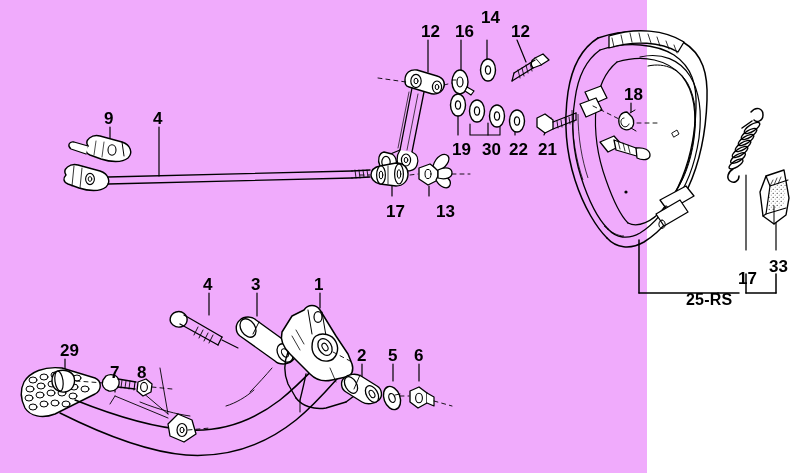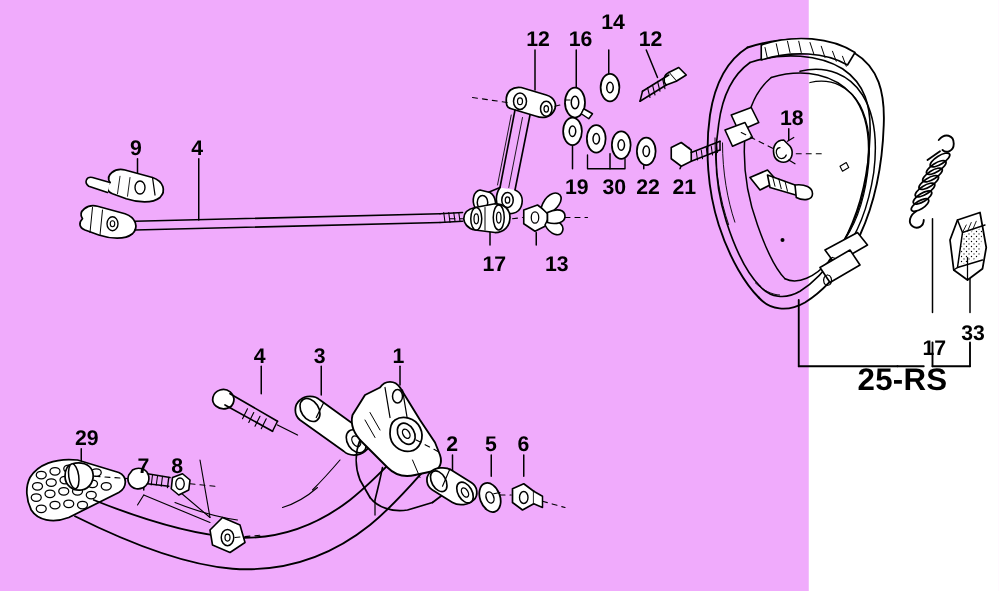--- a/index.html
+++ b/index.html
@@ -4,21 +4,21 @@
 <title>Parts Diagram</title>
 <style>
   html,body{margin:0;padding:0;background:#ffffff;}
   body{width:799px;height:473px;overflow:hidden;
        font-family:"Liberation Sans", sans-serif;}
   #stage{position:relative;width:647px;height:473px;background:#f0abfc;}
   #art{position:absolute;left:0;top:0;width:799px;height:473px;}
   .callout{position:absolute;font-family:"Liberation Sans", sans-serif;
            font-weight:bold;color:#000;line-height:1;white-space:nowrap;}
   .c-num{font-size:17px;}
-  .c-big{font-size:25px;letter-spacing:0.2px;}
+  .c-big{font-size:16px;letter-spacing:0.2px;}
 </style>
 </head>
 <body>
 
 <div id="stage">
 
   <svg id="art" viewBox="0 0 799 473" xmlns="http://www.w3.org/2000/svg">
 
     <defs>
       <g id="washerGlyph">

